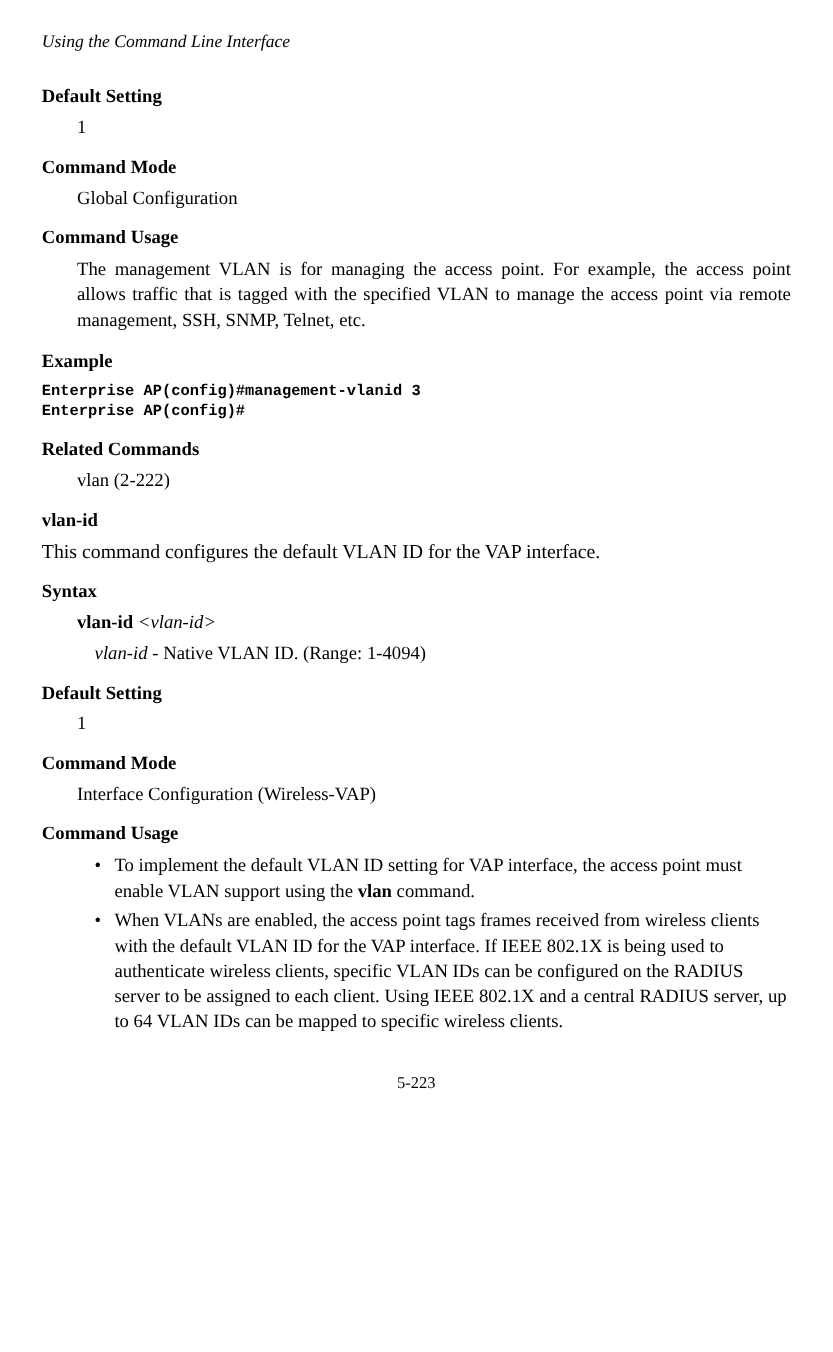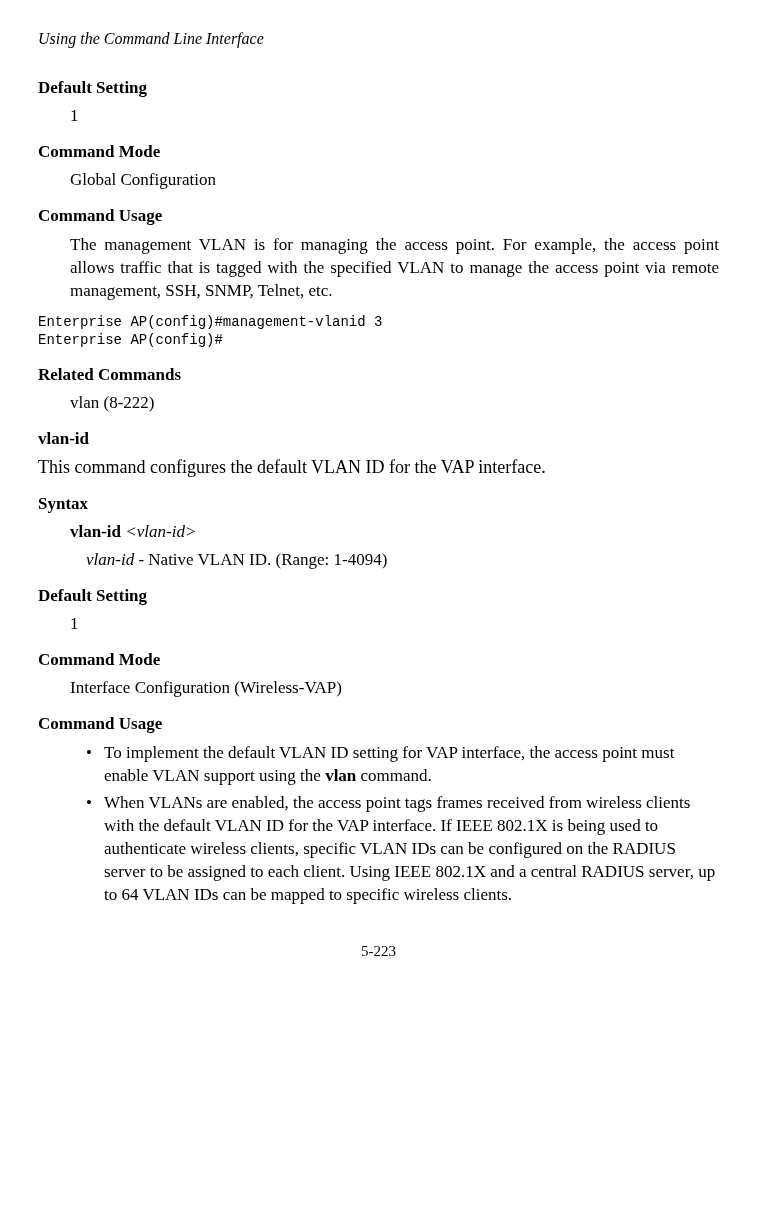--- a/index.html
+++ b/index.html
@@ -41,20 +41,21 @@
       line-height: 1.35;
       margin-bottom: 10px;
       text-align: justify;
     }
     .code-block {
       font-family: "Courier New", Courier, monospace;
       font-size: 14px;
       white-space: pre;
       margin: 6px 0 6px 0;
       line-height: 1.3;
+      font-weight: bold;
     }
     .syntax-line {
       margin-left: 32px;
       font-size: 17px;
       margin-bottom: 8px;
     }
     .syntax-line .bold {
       font-weight: bold;
     }
     .syntax-line .italic {
@@ -104,25 +105,26 @@
 
   <div class="section-heading">Default Setting</div>
   <div class="indent-1">1</div>
 
   <div class="section-heading">Command Mode</div>
   <div class="indent-1">Global Configuration</div>
 
   <div class="section-heading">Command Usage</div>
   <div class="indent-1 body-text">The management VLAN is for managing the access point. For example, the access point allows traffic that is tagged with the specified VLAN to manage the access point via remote management, SSH, SNMP, Telnet, etc.</div>
 
+  <div class="section-heading">Example</div>
   <div class="code-block">Enterprise AP(config)#management-vlanid 3
 Enterprise AP(config)#</div>
 
   <div class="section-heading">Related Commands</div>
-  <div class="indent-1">vlan (8-222)</div>
+  <div class="indent-1">vlan (2-222)</div>
 
   <div class="section-heading">vlan-id</div>
   <div class="desc-line">This command configures the default VLAN ID for the VAP interface.</div>
 
   <div class="section-heading">Syntax</div>
   <div class="syntax-line">
     <span class="bold">vlan-id </span><span class="italic">&lt;vlan-id&gt;</span>
   </div>
   <div class="indent-2">
     <span class="italic">vlan-id</span><span> - Native VLAN ID. (Range: 1-4094)</span>

